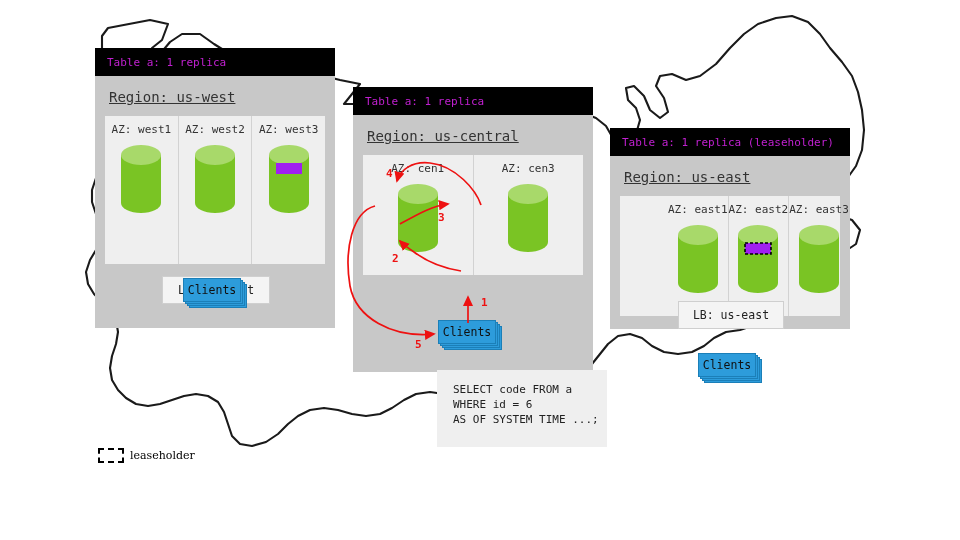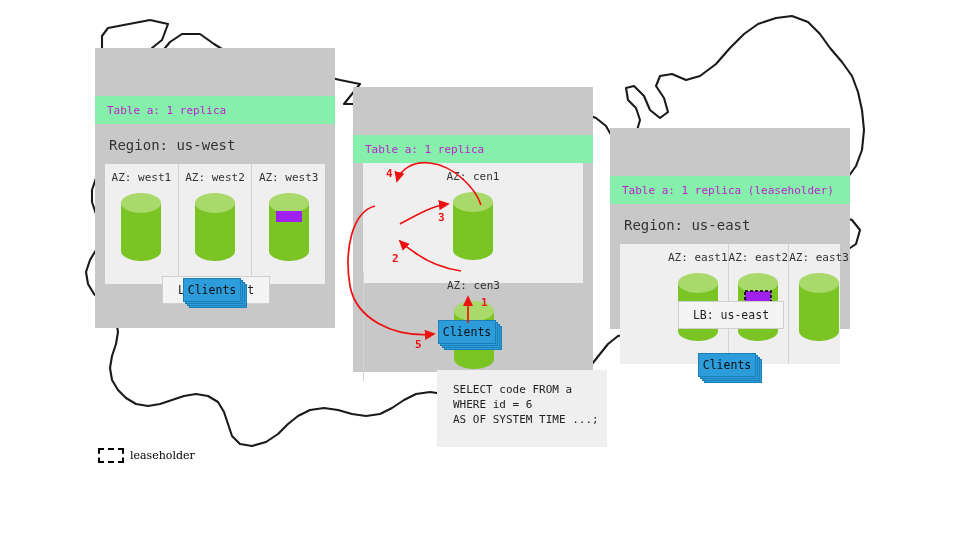--- a/index.html
+++ b/index.html
@@ -20,33 +20,33 @@
     width: 960px; height: 540px;
     z-index: 1;
   }
   
   .region {
     position: absolute;
     z-index: 5;
     background: #c8c8c8;
   }
   .region-header {
-    background: #86efac;
+    background: #000000;
     color: #c020d0;
     font-size: 11px;
     padding: 8px 12px 7px 12px;
     letter-spacing: 0px;
     white-space: nowrap;
-    margin-top: 48px;
   }
   .region-title {
     color: #333333;
     font-size: 14px;
     padding: 13px 0 11px 14px;
     white-space: nowrap;
+    text-decoration: underline;
   }
   .az-strip {
     position: relative;
     background: #efefef;
     margin: 0 10px;
     display: flex;
   }
   .az {
     position: relative;
     flex: 1 1 0;
@@ -182,21 +182,21 @@
              L94,294 L88,284 L86,272 L90,260 L96,250
              L100,238 L100,226 L96,214 L92,202 L92,190
              L96,178 L102,168 L106,156 L106,144 L102,132
              L98,120 L98,108 L102,96 L106,84 L108,72
              L106,60 L102,48 L102,36 L108,28 Z"></path>
   </svg>
 
   <div class="region" style="left:95px; top:48px; width:240px; height:280px;">
     <div class="region-header">Table a: 1 replica</div>
     <div class="region-title">Region: us-west</div>
-    <div class="az-strip" style="height:120px;">
+    <div class="az-strip" style="height:148px;">
       <div class="az">
         <div class="az-label">AZ: west1</div>
         <div class="cyl-wrap" style="width:44px;">
           <svg class="cyl" width="44" height="72" viewBox="0 0 44 72">
             <path d="M2,12 L2,60 A20,10 0 0 0 42,60 L42,12 Z" fill="#7ac424"></path>
             <ellipse cx="22" cy="12" rx="20" ry="10" fill="#a8d96a"></ellipse>
           </svg>
         </div>
       </div>
       <div class="az">
@@ -227,21 +227,22 @@
       <div class="card" style="left:4px; top:4px; width:56px; height:22px;"></div>
       <div class="card" style="left:2px; top:2px; width:56px; height:22px;"></div>
       <div class="front" style="width:56px; height:22px;">
         <span>Clients</span>
       </div>
     </div>
   </div>
 
   <div class="region" style="left:353px; top:87px; width:240px; height:285px;">
     <div class="region-header">Table a: 1 replica</div>
-    <div class="az-strip" style="height:120px;flex-direction:column;">
+    <div class="region-title">Region: us-central</div>
+    <div class="az-strip" style="height:120px;">
       <div class="az">
         <div class="az-label">AZ: cen1</div>
         <div class="cyl-wrap" style="width:44px;">
           <svg class="cyl" width="44" height="72" viewBox="0 0 44 72">
             <path d="M2,12 L2,60 A20,10 0 0 0 42,60 L42,12 Z" fill="#7ac424"></path>
             <ellipse cx="22" cy="12" rx="20" ry="10" fill="#a8d96a"></ellipse>
           </svg>
         </div>
       </div>
       <div class="az">

